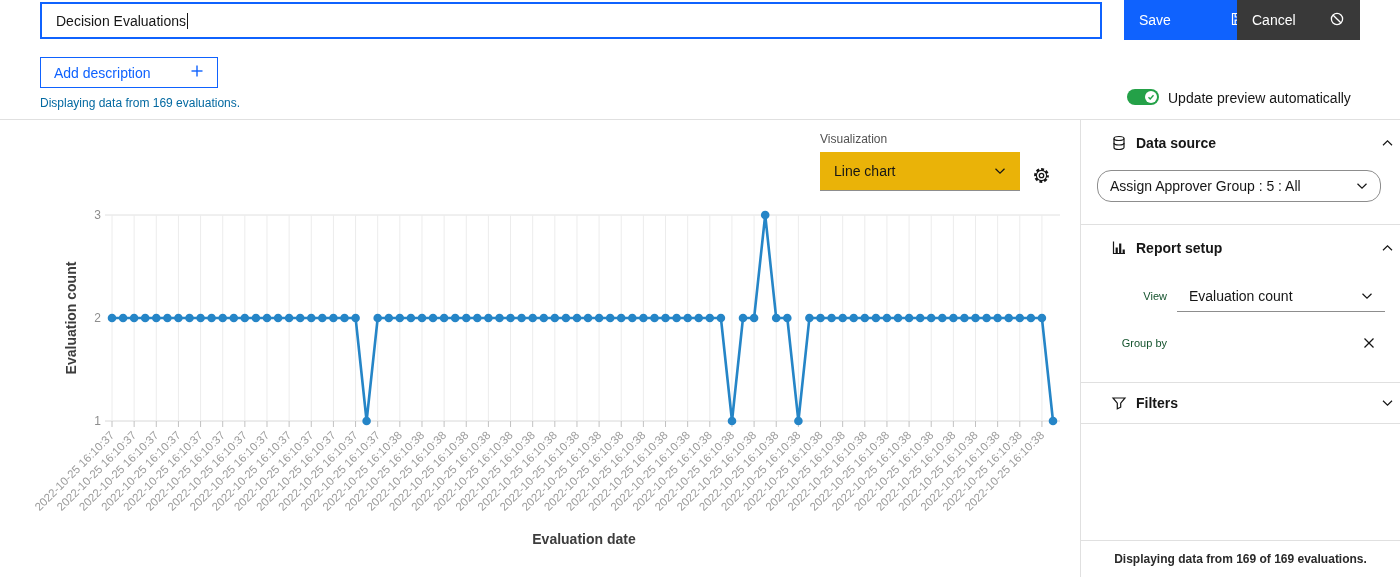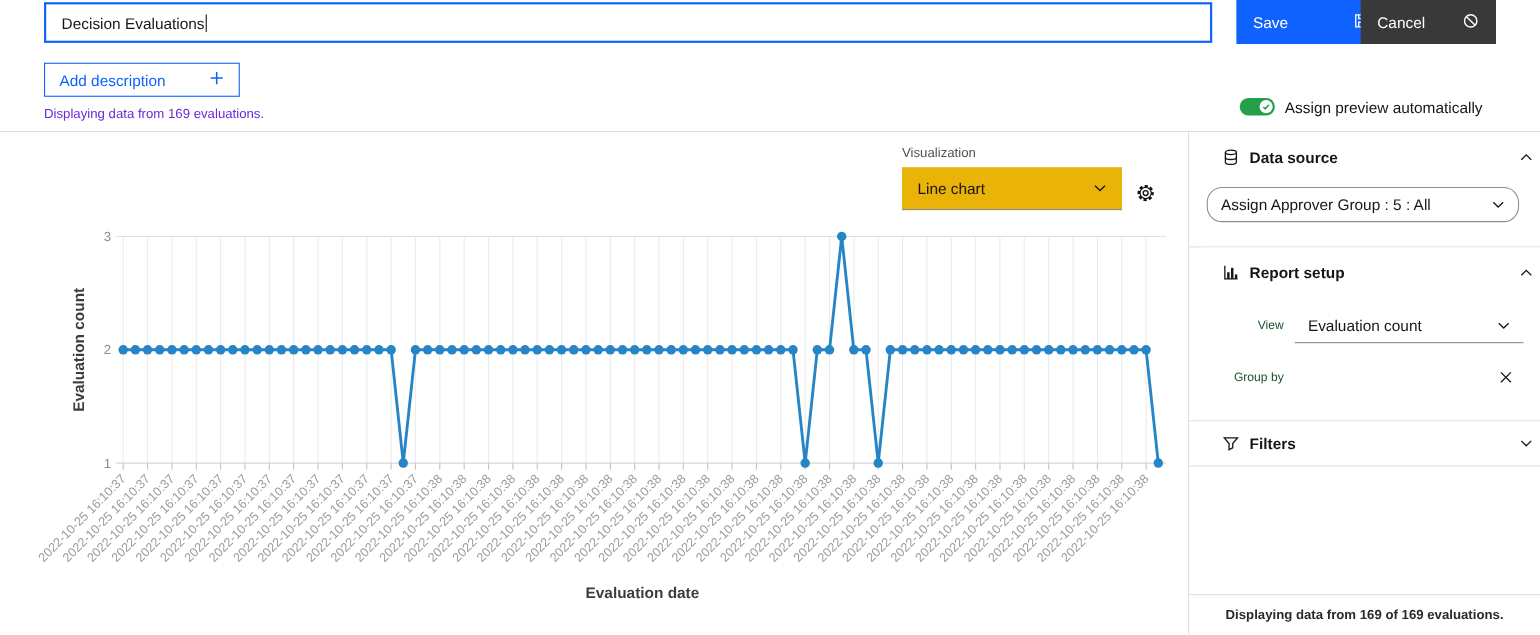--- a/index.html
+++ b/index.html
@@ -16,21 +16,21 @@
     left: 40px; top: 2px; width: 1062px; height: 37px;
     border: 2px solid var(--accent, #0f62fe); background: #fff;
     display: flex; align-items: center; padding: 0 14px; font-size: 14px;
   }
   .caret { display: inline-block; width: 1px; height: 16px; background: #161616; margin-left: 1px; }
   .btn { display: flex; align-items: center; justify-content: space-between; font-size: 14px; cursor: pointer; border: none; }
   .save-btn  { left: 1124px; top: 0; width: 137px; height: 40px; background: var(--accent, #0f62fe); color: #fff; padding: 0 15px; }
   .cancel-btn{ left: 1237px; top: 0; width: 123px; height: 40px; background: var(--cancel, #393939); color: #fff; padding: 0 15px; }
   .add-desc  { left: 40px; top: 57px; width: 178px; height: 31px; background: #fff;
                border: 1px solid var(--accent, #0f62fe); color: var(--accent, #0f62fe); padding: 0 13px; }
-  .display-note { left: 40px; top: 96px; font-size: 12px; color: #6d28d9; }
+  .display-note { left: 40px; top: 96px; font-size: 12px; color: #0369a1; }
   .toggle { left: 1127px; top: 89px; width: 32px; height: 16px; border-radius: 8px; background: var(--green, #24a148); cursor: pointer; }
   .knob { position: absolute; right: 2px; top: 2px; width: 12px; height: 12px; border-radius: 50%; background: #fff;
           display: flex; align-items: center; justify-content: center; }
   .toggle-label { left: 1168px; top: 90px; font-size: 14px; color: #161616; }
   .hdiv { left: 0; top: 119px; width: 1400px; height: 1px; background: #e0e0e0; }
 
   
   .viz-label { left: 820px; top: 132px; font-size: 12px; color: #525252; }
   .viz-select { left: 820px; top: 152px; width: 200px; height: 39px; background: #eab308;
                 border: none; border-bottom: 1px solid #8d8d8d; display: flex; align-items: center;
@@ -105,21 +105,21 @@
 
   <div class="abs display-note">Displaying data from 169 evaluations.</div>
 
   <div class="abs toggle">
     <div class="knob">
       <svg width="8" height="8" viewBox="0 0 8 8" fill="none" stroke="#24a148" stroke-width="1.4">
         <polyline points="1.5,4.2 3.2,5.9 6.5,2.2"></polyline>
       </svg>
     </div>
   </div>
-  <div class="abs toggle-label">Assign preview automatically</div>
+  <div class="abs toggle-label">Update preview automatically</div>
 
   <div class="abs hdiv"></div>
 
   <div class="abs viz-label">Visualization</div>
   <div class="abs viz-select">
     <span>Line chart</span>
     <svg width="12" height="8" viewBox="0 0 12 8" fill="none" stroke="#161616" stroke-width="1.2">
       <polyline points="1.5,1.8 6,6.2 10.5,1.8"></polyline>
     </svg>
   </div>

